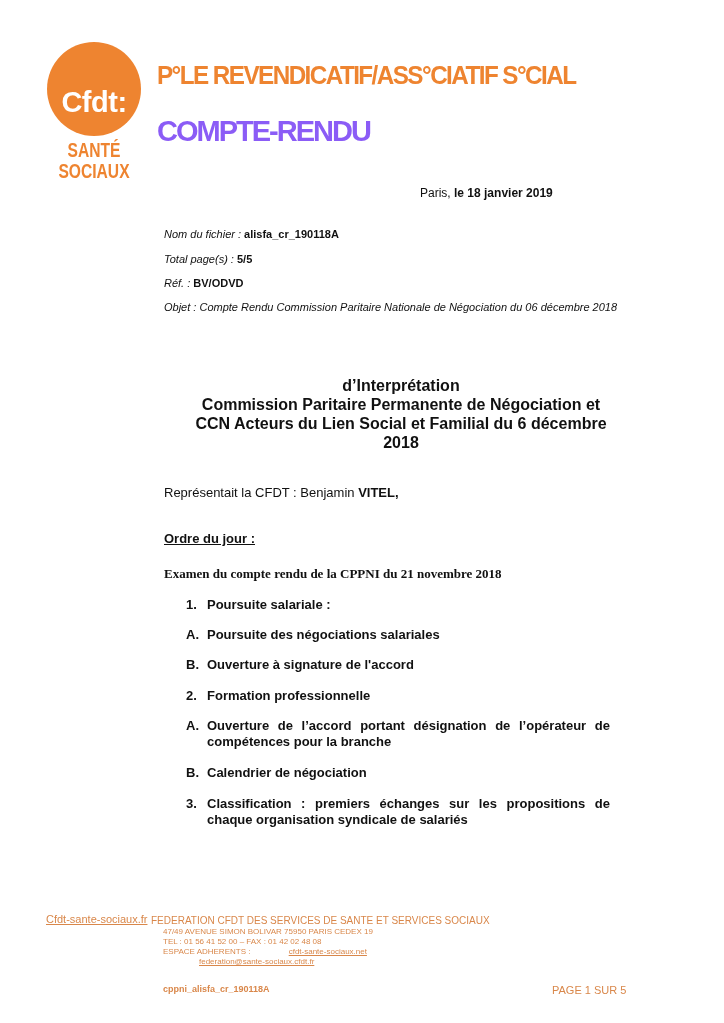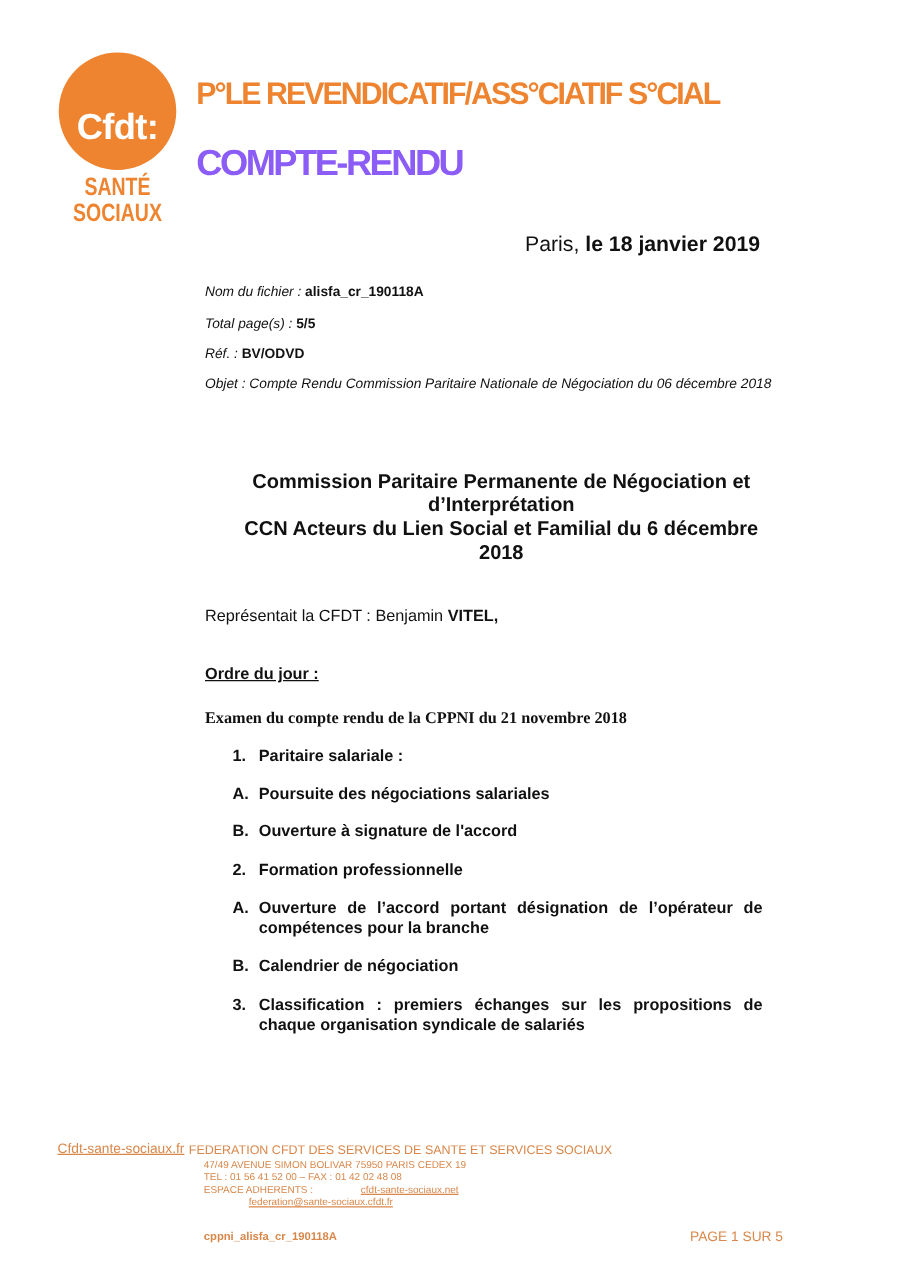--- a/index.html
+++ b/index.html
@@ -14,21 +14,21 @@
                         font-family: "Liberation Sans", sans-serif; margin-top: 27px; }
     .logo-sub { left: 47px; width: 94px; text-align: center; color: #ee8430; font-weight: bold;
                 font-family: "Liberation Sans Narrow", "Liberation Sans", sans-serif;
                 font-size: 20px; line-height: 21px; transform: scaleX(0.78); transform-origin: center; }
 
     .pole { left: 157px; top: 61px; color: #ee8430; font-weight: bold; font-size: 25px;
             letter-spacing: -1.6px; white-space: nowrap; transform: scaleX(0.97); transform-origin: left; }
     .compte { left: 157px; top: 115px; color: #8b5cf6; font-weight: bold; font-size: 29px;
               letter-spacing: -2px; white-space: nowrap; }
 
-    .date { left: 420px; top: 186px; font-size: 17px; white-space: nowrap; }
+    .date { left: 420px; top: 186px; font-size: 12px; white-space: nowrap; }
     .date b { font-weight: bold; }
 
     .meta { left: 164px; font-size: 11px; white-space: nowrap; }
     .meta .lab { font-style: italic; }
     .meta .val { font-weight: bold; }
 
     .title { left: 160px; width: 482px; top: 376px; text-align: center; font-weight: bold;
              font-size: 16px; line-height: 19px; }
 
     .rep { left: 164px; top: 485px; font-size: 13px; white-space: nowrap; }
@@ -70,36 +70,36 @@
   <span class="lab">Total page(s) : </span><span class="val">5/5</span>
 </div>
 <div class="abs meta" style="top:277px;">
   <span class="lab">Réf. : </span><span class="val">BV/ODVD</span>
 </div>
 <div class="abs meta" style="top:301px;">
   <span class="lab">Objet : </span><span class="lab">Compte Rendu Commission Paritaire Nationale de Négociation du 06 décembre 2018</span>
 </div>
 
 <div class="abs title">
+  <div>d’Interprétation</div>
   <div>Commission Paritaire Permanente de Négociation et</div>
-  <div>d’Interprétation</div>
   <div>CCN Acteurs du Lien Social et Familial du 6 décembre</div>
   <div>2018</div>
 </div>
 
 <div class="abs rep">
   <span>Représentait la CFDT : Benjamin </span><b>VITEL,</b>
 </div>
 
 <div class="abs ordre">Ordre du jour :</div>
 <div class="abs examen">Examen du compte rendu de la CPPNI du 21 novembre 2018</div>
 
 <div class="abs item" style="top:597px;">
   <span class="num">1.</span>
-    <span class="txt">Paritaire salariale :</span>
+    <span class="txt">Poursuite salariale :</span>
 </div>
 <div class="abs item" style="top:627px;">
   <span class="num">A.</span>
     <span class="txt">Poursuite des négociations salariales</span>
 </div>
 <div class="abs item" style="top:657px;">
   <span class="num">B.</span>
     <span class="txt">Ouverture à signature de l'accord</span>
 </div>
 <div class="abs item" style="top:688px;">

